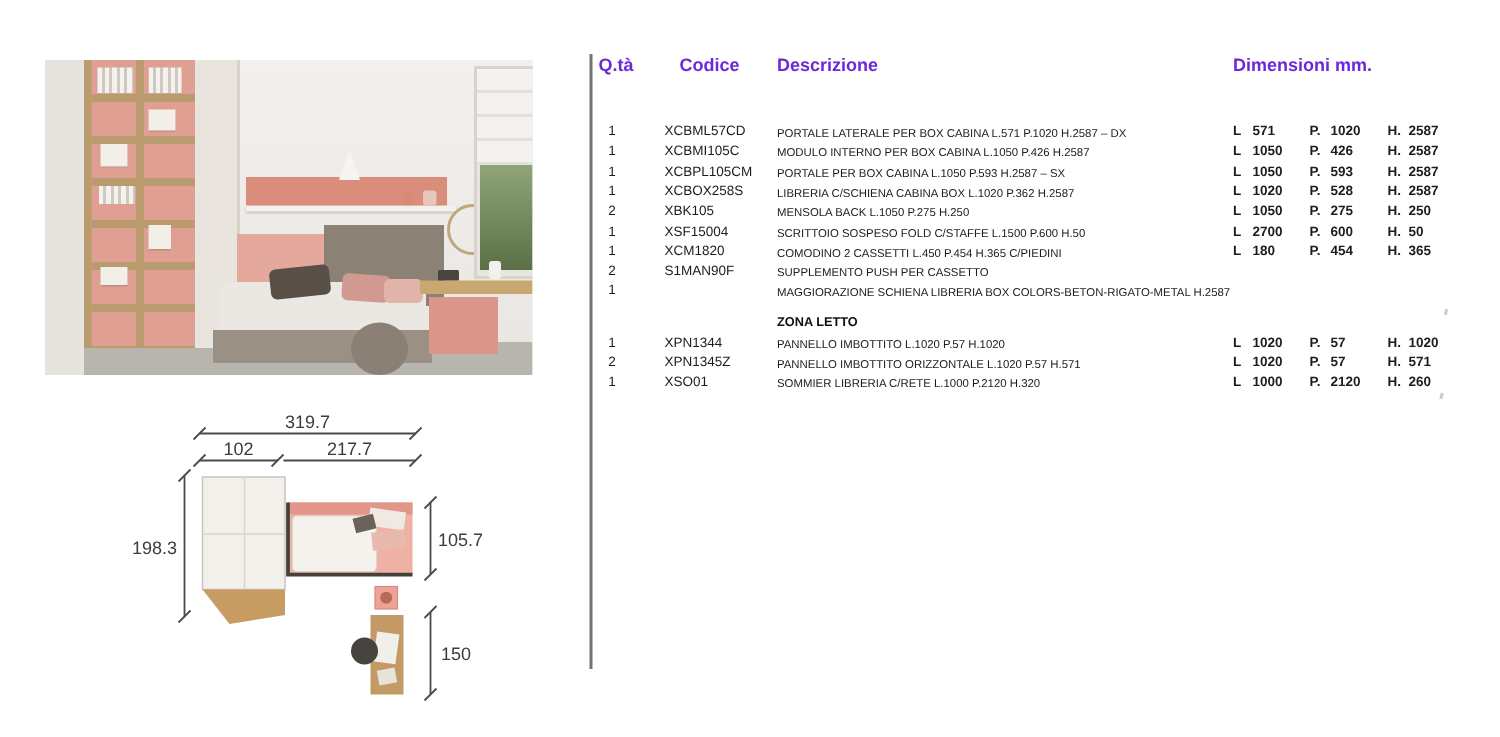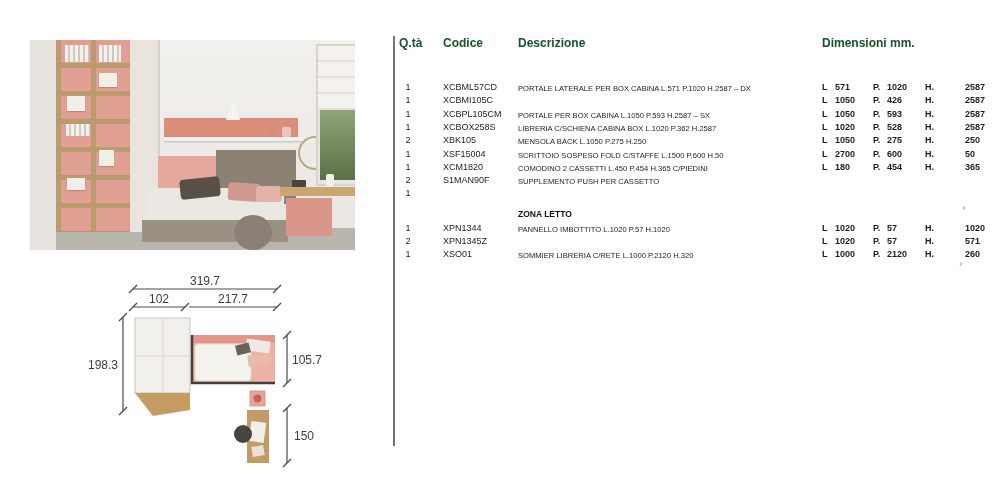--- a/index.html
+++ b/index.html
@@ -38,30 +38,30 @@
   .ph-deskitem{left:262px;top:140px;width:14px;height:7px;background:#4a443e;border-radius:1px;}
   .ph-vase{left:296px;top:134px;width:8px;height:12px;background:#f2f0ec;border-radius:2px;}
   .ph-drawer{left:256px;top:158px;width:46px;height:38px;background:#dc9589;}
   .ph-mirror{left:268px;top:96px;width:30px;height:30px;border:2px solid #c0a87e;border-radius:50%;}
   .ph-window{left:286px;top:4px;width:39px;height:138px;background:#e7e5e0;border:2px solid #d8d3cb;}
   .ph-shade{left:0;top:0;width:39px;height:64px;background:repeating-linear-gradient(180deg,#f4f2ef 0 14px,#e4e1db 14px 16px);}
   .ph-green{left:2px;top:64px;width:35px;height:70px;background:linear-gradient(#8fa477,#5c7048);}
   .ph-ottoman{left:204px;top:175px;width:38px;height:35px;border-radius:50%;background:#8b8075;}
 
   
-  .thead span{position:absolute;top:36px;font-weight:bold;font-size:12px;color:#14532d;white-space:nowrap;}
-  .h-qty{left:399px;} .h-code{left:443px;} .h-desc{left:518px;} .h-dims{left:822px;}
+  .thead span{position:absolute;top:36px;font-weight:bold;font-size:12px;color:#6d28d9;white-space:nowrap;}
+  .h-qty{left:399px;} .h-code{left:453px;} .h-desc{left:518px;} .h-dims{left:822px;}
   .trow{position:absolute;left:395px;width:600px;height:12px;}
   .trow span{position:absolute;top:0;font-size:9px;color:#1c1c1c;white-space:nowrap;line-height:11px;}
   .c-qty{left:4px;width:18px;text-align:center;}
   .c-code{left:48px;}
   .c-desc{left:123px;font-size:7.6px !important;top:1px !important;}
   .c-ll{left:427px;font-weight:bold;} .c-lv{left:440px;font-weight:bold;}
   .c-pl{left:478px;font-weight:bold;} .c-pv{left:492px;font-weight:bold;}
-  .c-hl{left:530px;font-weight:bold;} .c-hv{left:570px;font-weight:bold;}
+  .c-hl{left:530px;font-weight:bold;} .c-hv{left:544px;font-weight:bold;}
   .section-title{position:absolute;left:518px;top:209px;font-weight:bold;font-size:8.5px;color:#101010;}
 
   
   .plan{position:absolute;left:78px;top:272px;width:270px;height:212px;}
 
   
   .artifact{position:absolute;width:2px;height:4px;background:#9a9a9a;opacity:.5;transform:rotate(14deg);}
 </style>
 </head>
 <body>
@@ -188,20 +188,21 @@
     <span class="c-ll">L</span>
     <span class="c-lv">571</span>
     <span class="c-pl">P.</span>
     <span class="c-pv">1020</span>
     <span class="c-hl">H.</span>
     <span class="c-hv">2587</span>
   </div>
   <div class="trow" style="top:95px">
     <span class="c-qty">1</span>
     <span class="c-code">XCBMI105C</span>
+    <span class="c-desc">MODULO INTERNO PER BOX CABINA L.1050 P.426 H.2587</span>
     <span class="c-ll">L</span>
     <span class="c-lv">1050</span>
     <span class="c-pl">P.</span>
     <span class="c-pv">426</span>
     <span class="c-hl">H.</span>
     <span class="c-hv">2587</span>
   </div>
   <div class="trow" style="top:109px">
     <span class="c-qty">1</span>
     <span class="c-code">XCBPL105CM</span>
@@ -257,38 +258,40 @@
     <span class="c-hl">H.</span>
     <span class="c-hv">365</span>
   </div>
   <div class="trow" style="top:175px">
     <span class="c-qty">2</span>
     <span class="c-code">S1MAN90F</span>
     <span class="c-desc">SUPPLEMENTO PUSH PER CASSETTO</span>
   </div>
   <div class="trow" style="top:188px">
     <span class="c-qty">1</span>
+    <span class="c-desc">MAGGIORAZIONE SCHIENA LIBRERIA BOX COLORS-BETON-RIGATO-METAL H.2587</span>
   </div>
 
   <div class="section-title">ZONA LETTO</div>
 
   <div class="trow" style="top:223px">
     <span class="c-qty">1</span>
     <span class="c-code">XPN1344</span>
     <span class="c-desc">PANNELLO IMBOTTITO L.1020 P.57 H.1020</span>
     <span class="c-ll">L</span>
     <span class="c-lv">1020</span>
     <span class="c-pl">P.</span>
     <span class="c-pv">57</span>
     <span class="c-hl">H.</span>
     <span class="c-hv">1020</span>
   </div>
   <div class="trow" style="top:236px">
     <span class="c-qty">2</span>
     <span class="c-code">XPN1345Z</span>
+    <span class="c-desc">PANNELLO IMBOTTITO ORIZZONTALE L.1020 P.57 H.571</span>
     <span class="c-ll">L</span>
     <span class="c-lv">1020</span>
     <span class="c-pl">P.</span>
     <span class="c-pv">57</span>
     <span class="c-hl">H.</span>
     <span class="c-hv">571</span>
   </div>
   <div class="trow" style="top:249px">
     <span class="c-qty">1</span>
     <span class="c-code">XSO01</span>

